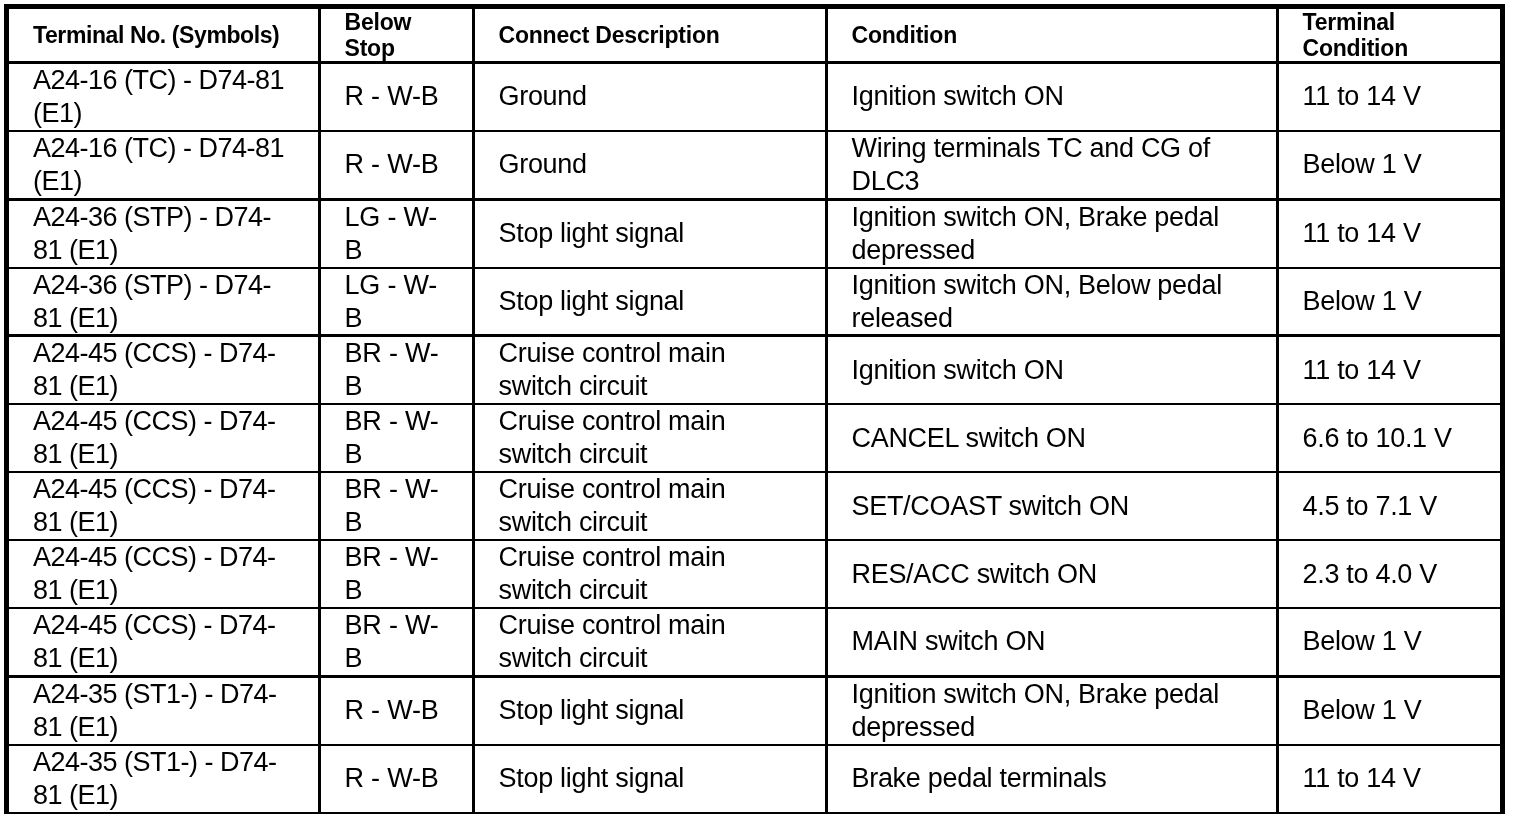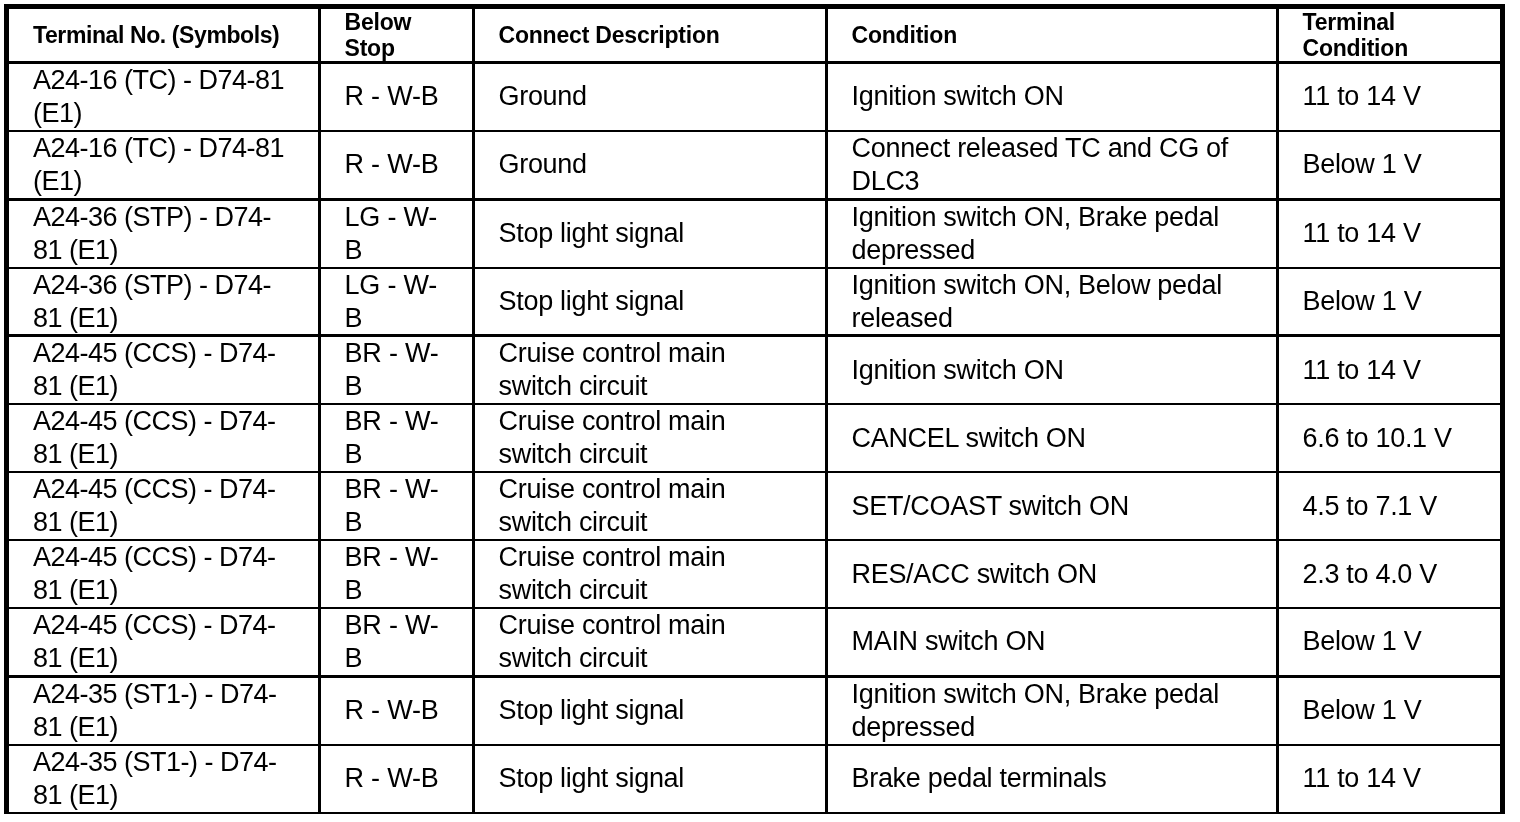--- a/index.html
+++ b/index.html
@@ -131,21 +131,21 @@
             <td class="cell-terminal">A24-16 (TC) - D74-81 (E1)</td>
             <td class="cell-wiring">R - W-B</td>
             <td class="cell-desc">Ground</td>
             <td class="cell-cond">Ignition switch ON</td>
             <td class="cell-spec">11 to 14 V</td>
           </tr>
           <tr>
             <td class="cell-terminal">A24-16 (TC) - D74-81 (E1)</td>
             <td class="cell-wiring">R - W-B</td>
             <td class="cell-desc">Ground</td>
-            <td class="cell-cond">Connect released TC and CG of DLC3</td>
+            <td class="cell-cond">Wiring terminals TC and CG of DLC3</td>
             <td class="cell-spec">Below 1 V</td>
           </tr>
           <tr class="sep-thin">
             <td class="cell-terminal">A24-36 (STP) - D74-81 (E1)</td>
             <td class="cell-wiring">LG - W-B</td>
             <td class="cell-desc">Stop light signal</td>
             <td class="cell-cond">Ignition switch ON, Brake pedal depressed</td>
             <td class="cell-spec">11 to 14 V</td>
           </tr>
           <tr>

